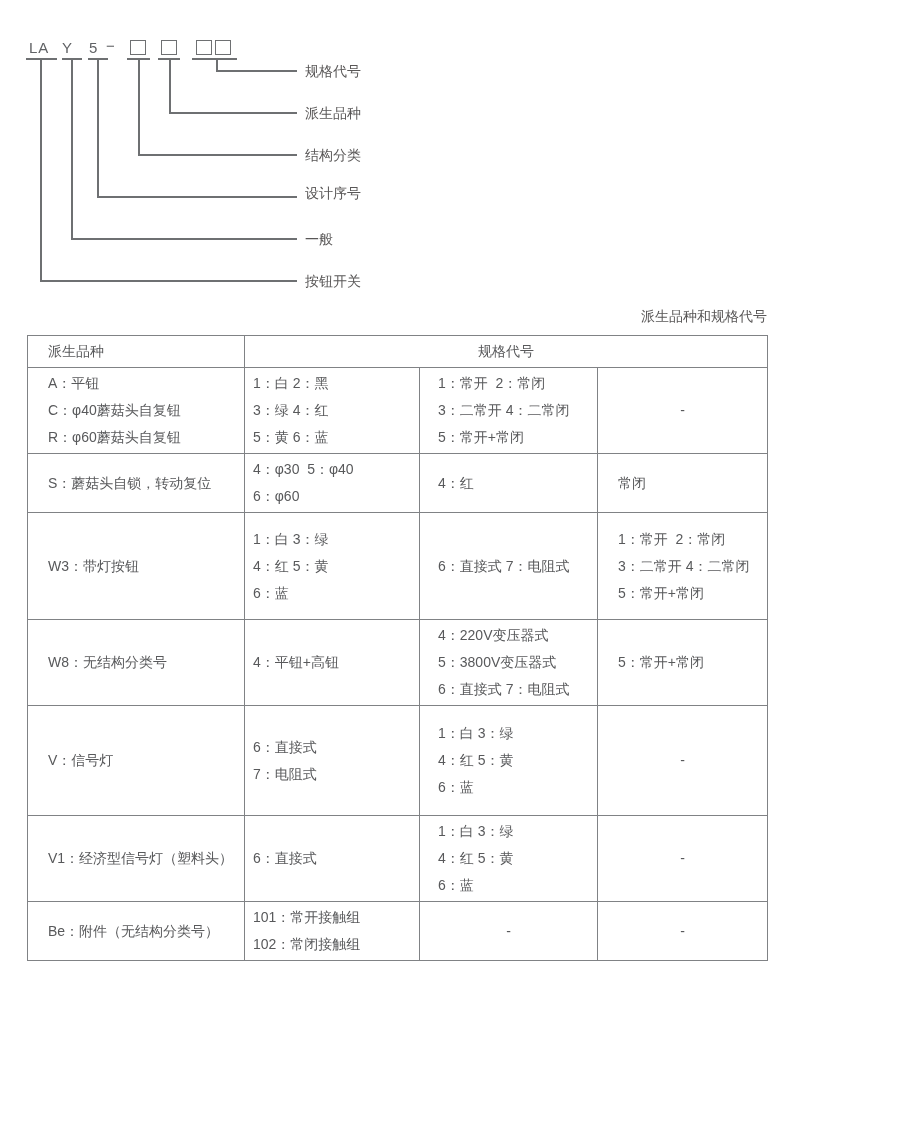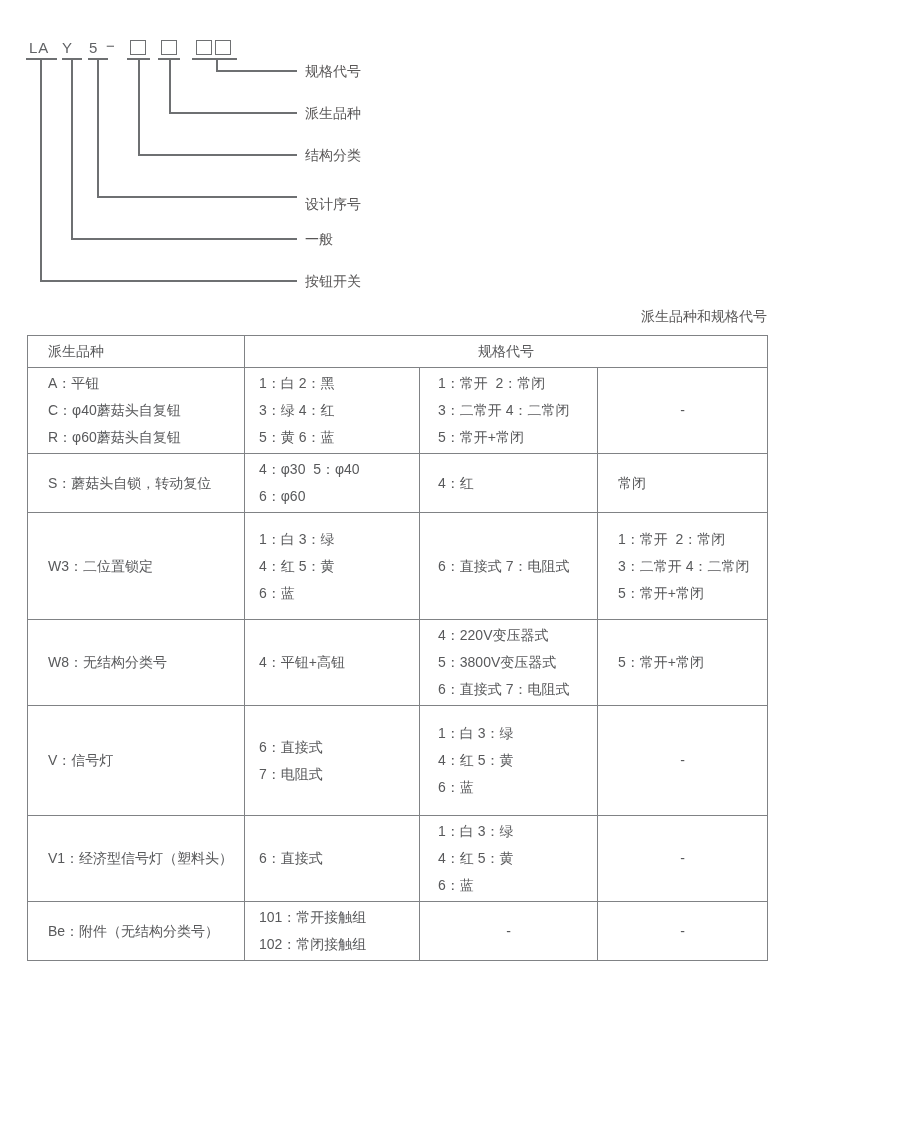--- a/index.html
+++ b/index.html
@@ -24,21 +24,21 @@
     position:absolute;left:27px;top:335px;
     border-collapse:collapse;table-layout:fixed;width:740px;
     font-size:14px;color:#58595b;
   }
   table.spec td{
     border:1px solid #808285;vertical-align:middle;
     white-space:pre-wrap;line-height:27px;padding:2px 4px 2px 18px;
     overflow:hidden;
   }
   table.spec td.c1{padding-left:20px;}
-  table.spec td.c2{padding-left:14px;}
+  table.spec td.c2{padding-left:8px;}
   table.spec td.c4{padding-left:20px;}
   table.spec td.ctr{text-align:center;padding-left:4px;}
   table.spec td.hdr-c{text-align:center;padding-left:4px;}
   tr.h-hd{height:27px;}
   tr.h-r0{height:84px;}
   tr.h-r1{height:50px;}
   tr.h-r2{height:112px;}
   tr.h-r3{height:52px;}
   tr.h-r4{height:107px;}
   tr.h-r5{height:82px;}
@@ -79,21 +79,21 @@
     <div class="hline" style="left:216px;top:70px;width:81px;"></div>
     <div class="hline" style="left:169px;top:112px;width:128px;"></div>
     <div class="hline" style="left:138px;top:154px;width:159px;"></div>
     <div class="hline" style="left:97px;top:196px;width:200px;"></div>
     <div class="hline" style="left:71px;top:238px;width:226px;"></div>
     <div class="hline" style="left:40px;top:280px;width:257px;"></div>
 
     <div class="leader-label" style="left:305px;top:62px;">规格代号</div>
     <div class="leader-label" style="left:305px;top:104px;">派生品种</div>
     <div class="leader-label" style="left:305px;top:146px;text-align:right;">结构分类</div>
-    <div class="leader-label" style="left:305px;top:195px;">设计序号</div>
+    <div class="leader-label" style="left:305px;top:184px;">设计序号</div>
     <div class="leader-label" style="left:305px;top:230px;">一般</div>
     <div class="leader-label" style="left:305px;top:272px;">按钮开关</div>
   </div>
 
   <div class="tbl-title">派生品种和规格代号</div>
 
   <table class="spec">
     <colgroup>
       <col style="width:217px">
         <col style="width:175px">
@@ -118,21 +118,21 @@
       <td class="c4 ctr">-</td>
     </tr>
     <tr class="h-r1">
       <td class="c1">S：蘑菇头自锁，转动复位</td>
       <td class="c2">4：φ30  5：φ40
 6：φ60</td>
       <td class="c3">4：红</td>
       <td class="c4">常闭</td>
     </tr>
     <tr class="h-r4">
-      <td class="c1">W3：二位置锁定</td>
+      <td class="c1">W3：带灯按钮</td>
       <td class="c2">1：白 3：绿
 4：红 5：黄
 6：蓝</td>
       <td class="c3">6：直接式 7：电阻式</td>
       <td class="c4">1：常开  2：常闭
 3：二常开 4：二常闭
 5：常开+常闭</td>
     </tr>
     <tr class="h-r5">
       <td class="c1">W8：无结构分类号</td>

